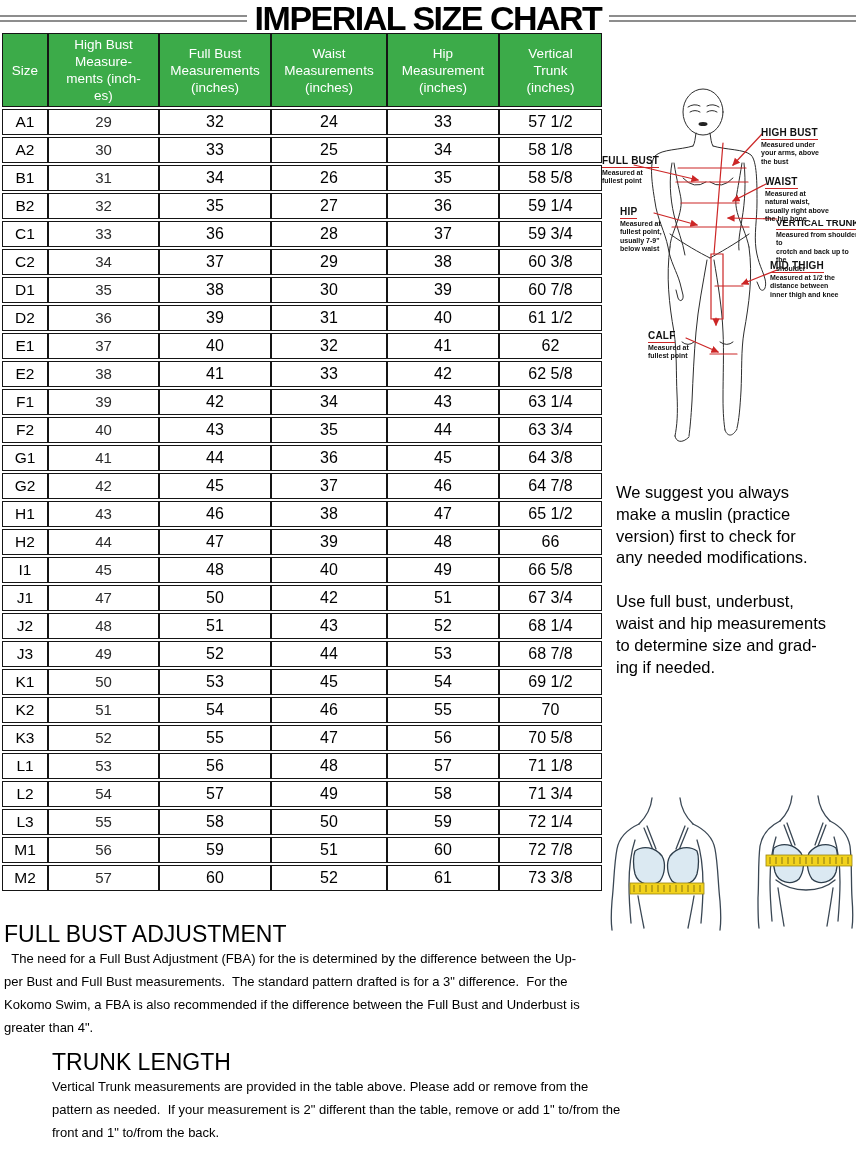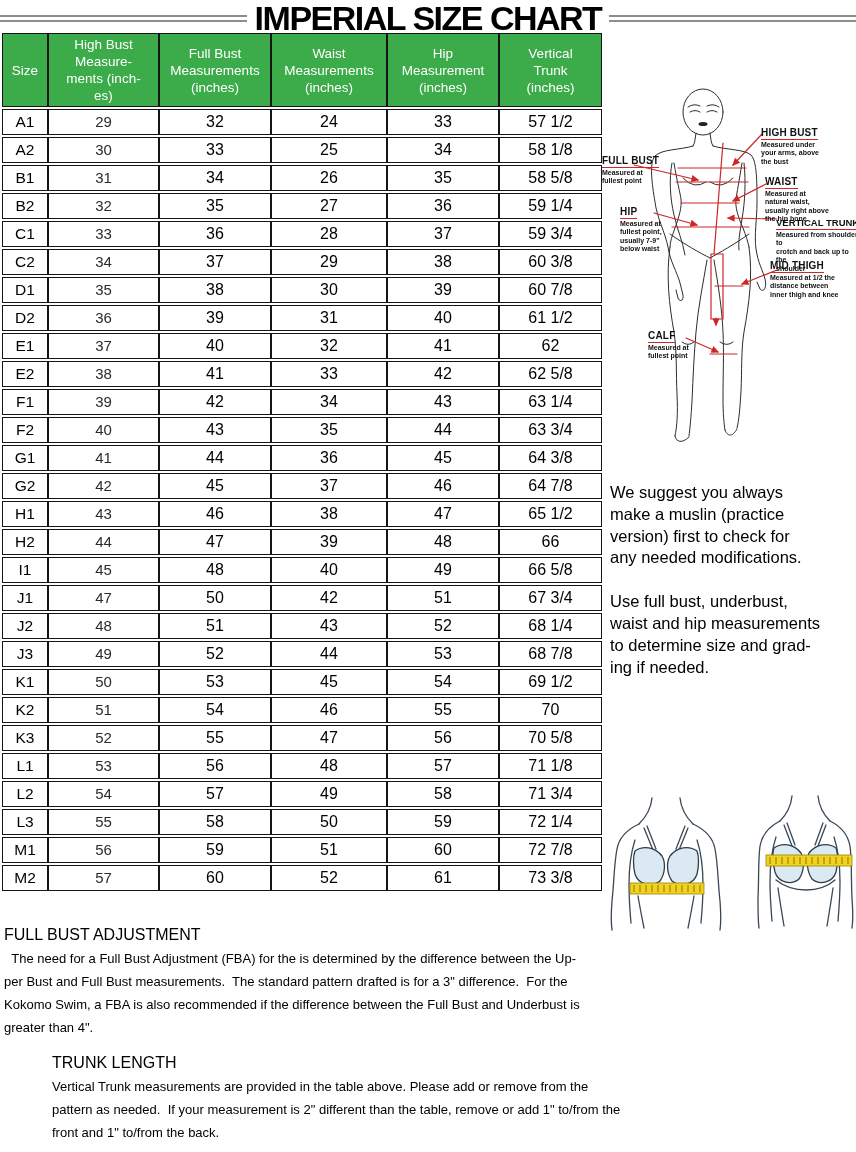--- a/index.html
+++ b/index.html
@@ -36,33 +36,33 @@
     white-space:nowrap;display:inline-block;line-height:11px;padding-bottom:1px;}
   .fig-label.vt .t{font-size:9.5px;letter-spacing:0;}
   .fig-label .d{font-size:7px;font-weight:700;line-height:1.2;white-space:pre-line;margin-top:1px;}
   .outline{stroke:#2d2d2d;fill:none;stroke-width:1;stroke-linecap:round;}
   .redln{stroke:var(--red);fill:none;stroke-width:1.2;stroke-linecap:round;}
   .redfill{fill:var(--red);}
   .darkfill{fill:#222;stroke:none;}
 
   
   .notes{position:absolute;left:610px;top:482px;width:246px;font-size:16.5px;line-height:21.8px;}
-  .notes .note{white-space:pre-line;}
+  .notes .note{white-space:pre-line;margin-left:6px;}
   .notes .note + .note{margin-top:22px;}
 
   
   .bras{position:absolute;left:606px;top:788px;width:250px;height:150px;}
   .braline{stroke:#3a4754;fill:none;stroke-width:1.3;stroke-linecap:round;}
   .cup{fill:var(--blue);stroke:#2e3e4c;stroke-width:1.3;}
   .tape{fill:var(--yellow);stroke:#9a8410;stroke-width:.8;}
   .tick{stroke:#8a7710;stroke-width:1;fill:none;}
 
   
   .section{position:absolute;left:4px;width:850px;}
-  .section .h{font-size:16px;font-weight:400;line-height:21px;}
+  .section .h{font-size:23px;font-weight:400;line-height:21px;}
   .section .p{font-size:13px;line-height:23px;white-space:pre-wrap;margin-top:2px;}
   #fba{top:924px;}
   #trunk{top:1052px;margin-left:48px;}
 </style>
 </head>
 <body>
 
 <div class="page">
 
   <div class="titlebar">

